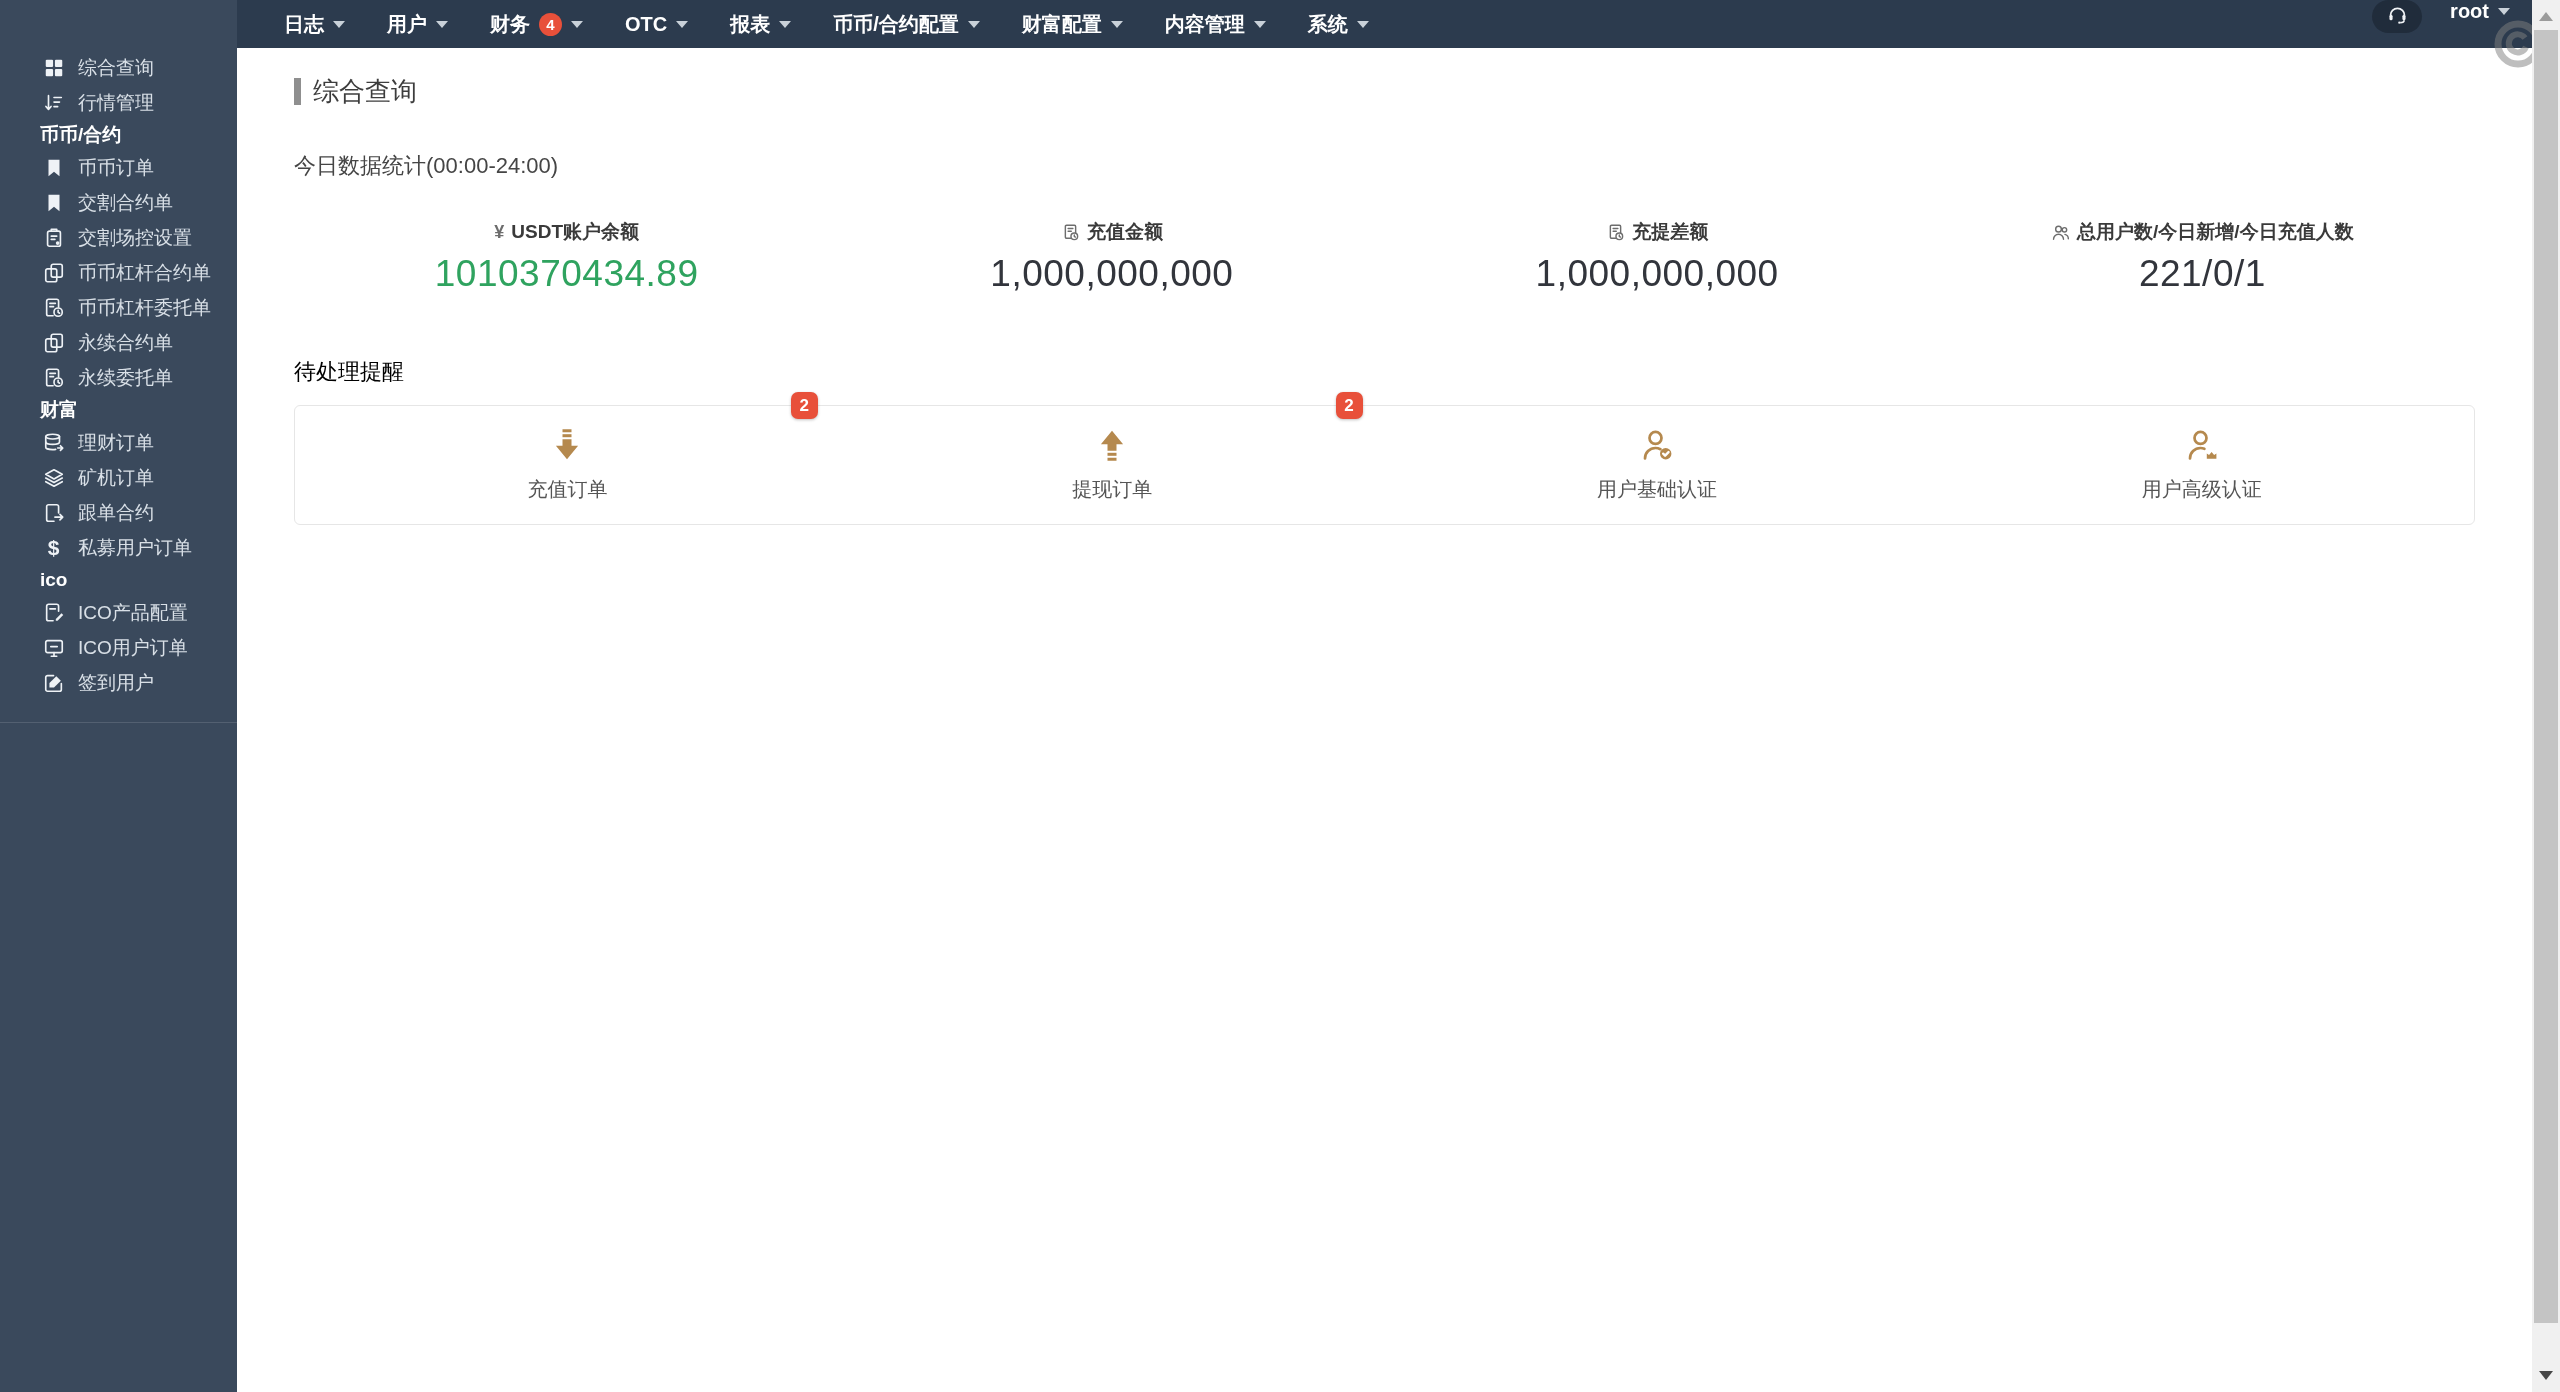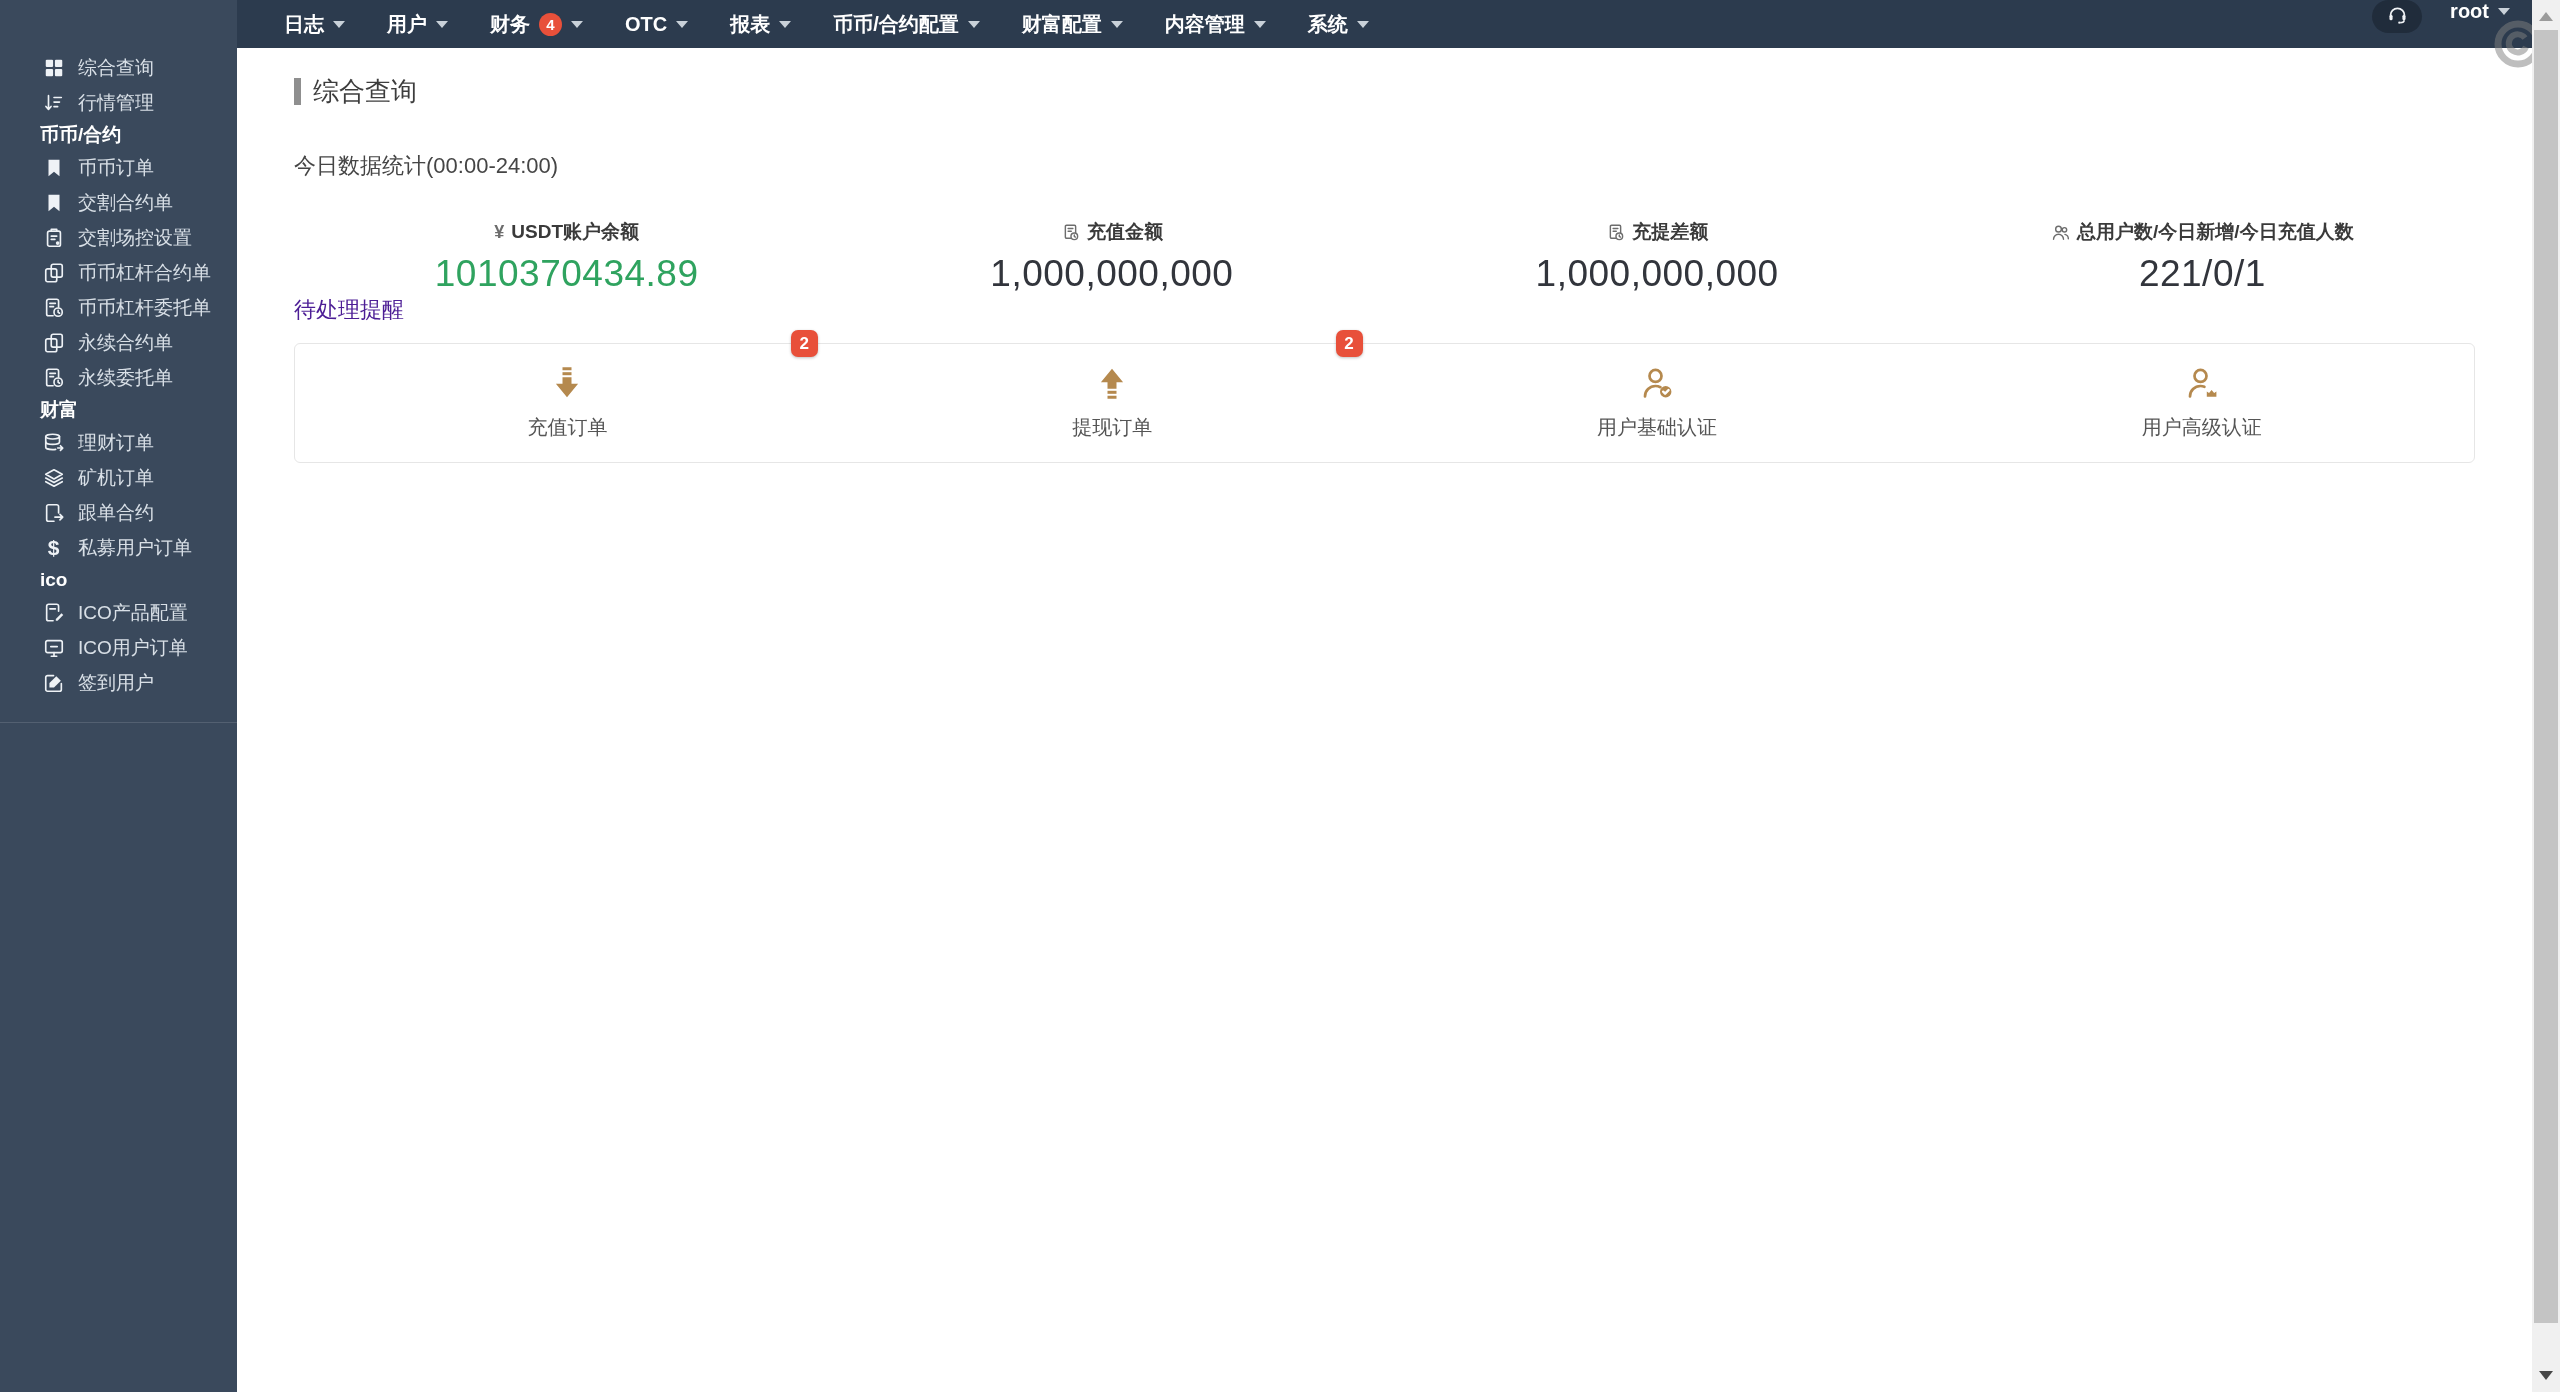--- a/index.html
+++ b/index.html
@@ -78,21 +78,21 @@
   .stats-row { margin-top:38px; display:flex; }
   .stat-col { flex:1 1 0; display:flex; flex-direction:column; align-items:center; }
   .stat-label { display:flex; align-items:center; gap:7px; font-size:19px; font-weight:bold; color:#3a3a3a; }
   .stat-label .st-ico { color:#6d6d6d; display:flex; }
   .stat-label .st-ico svg { width:19px; height:19px; }
   .stat-label .st-ico .glyph { font-size:18px; font-weight:bold; color:#6d6d6d; }
   .stat-value { margin-top:8px; font-size:37px; font-weight:normal; letter-spacing:0.5px; }
   .stat-value.green { color:#2fa35f; }
   .stat-value.dark  { color:#32353c; }
 
-  .reminders-title { font-size:22px; color:#4c1d95; }
+  .reminders-title { margin-top:62px; font-size:22px; color:#000000; }
   .reminder-card {
     margin-top:18px; height:120px;
     border:1px solid #e6e6e6; border-radius:6px; background:#fff;
     display:flex;
   }
   .rem-col {
     flex:1 1 0; position:relative; display:flex; flex-direction:column;
     align-items:center; justify-content:center; gap:13px; cursor:pointer;
   }
   .rem-col .rem-ico { color:#b5894e; display:flex; }

